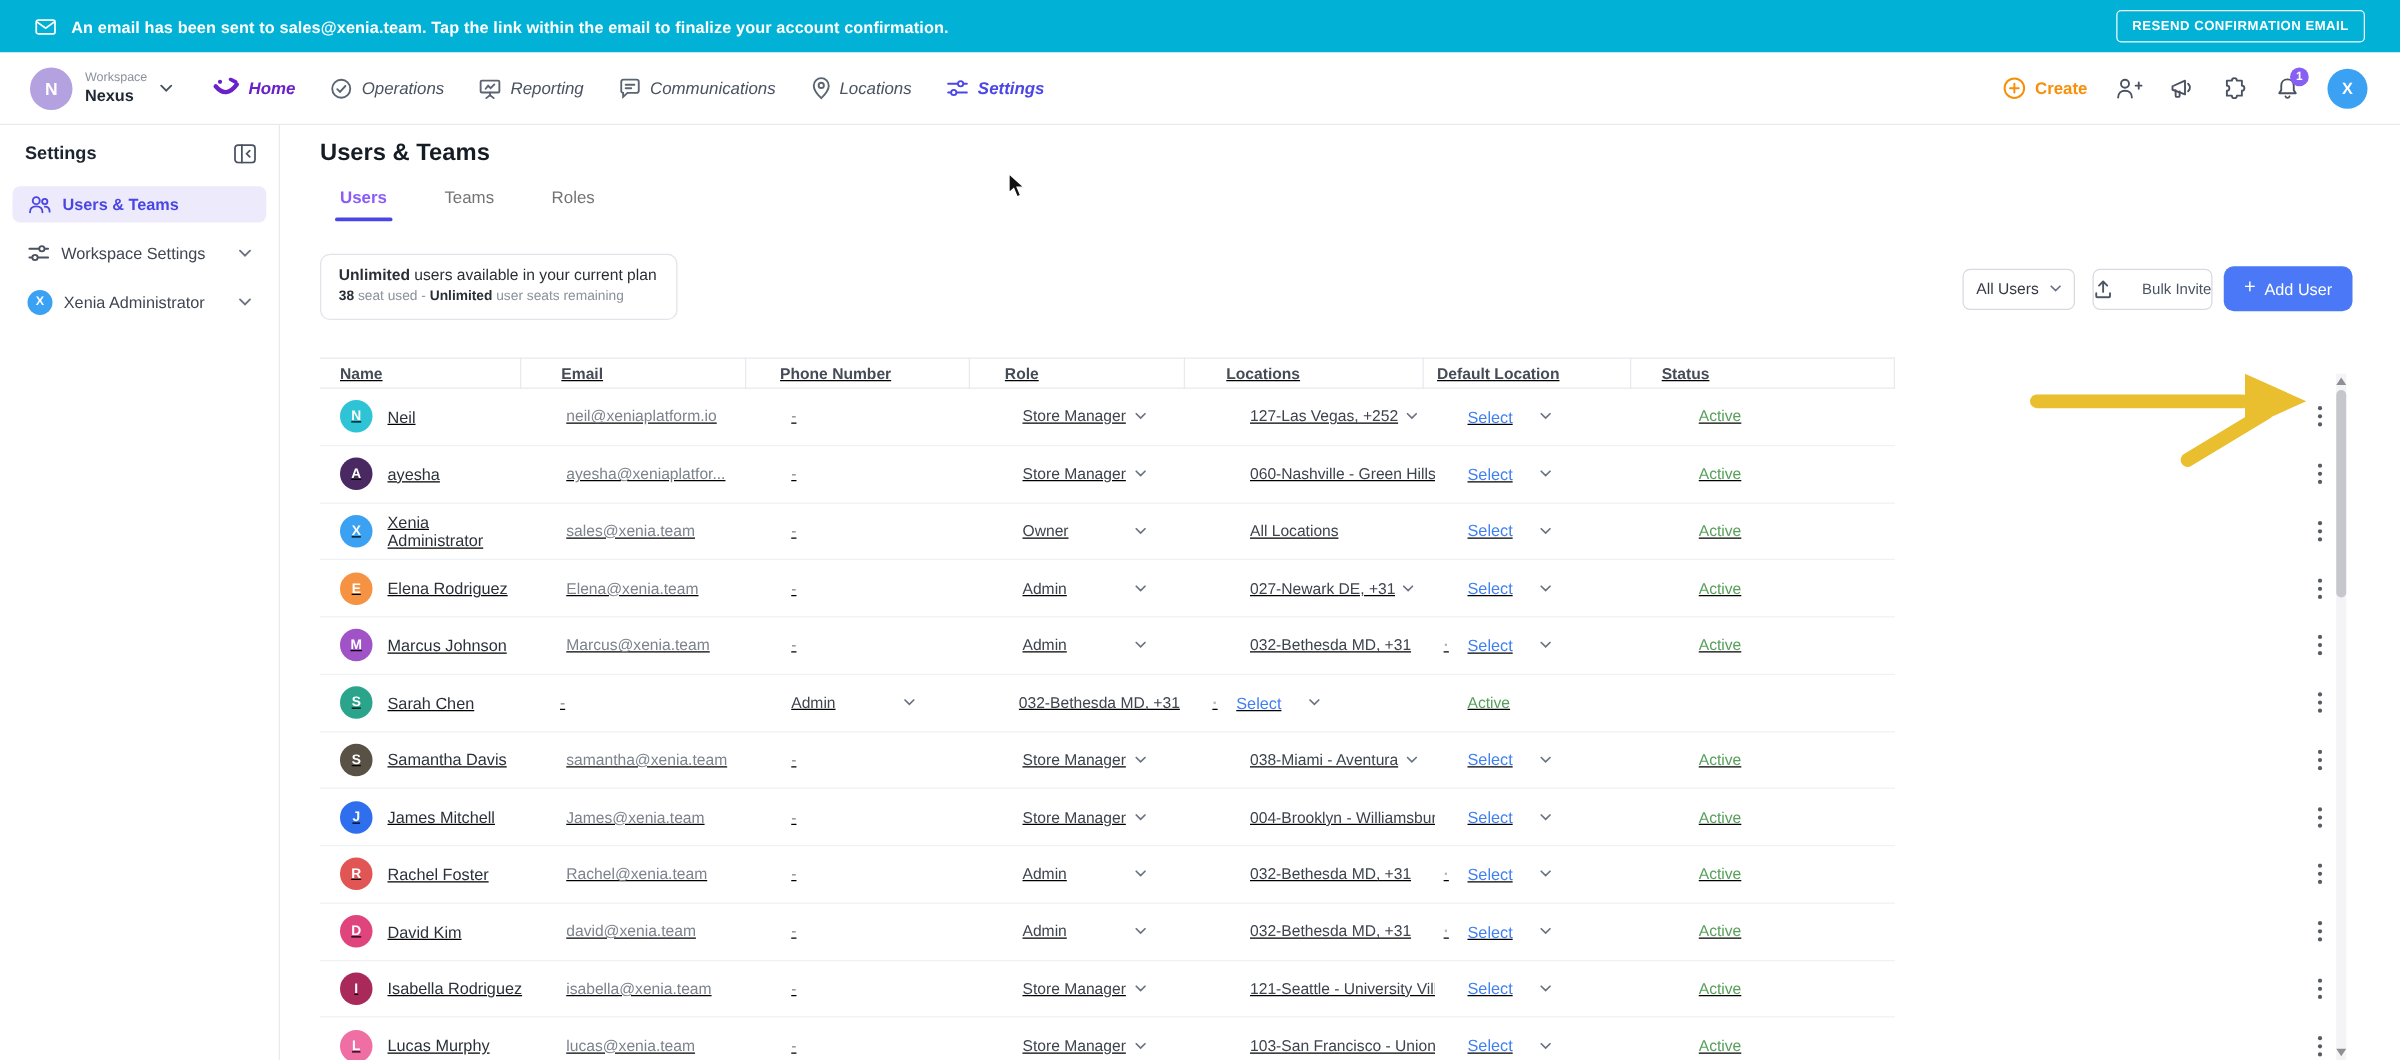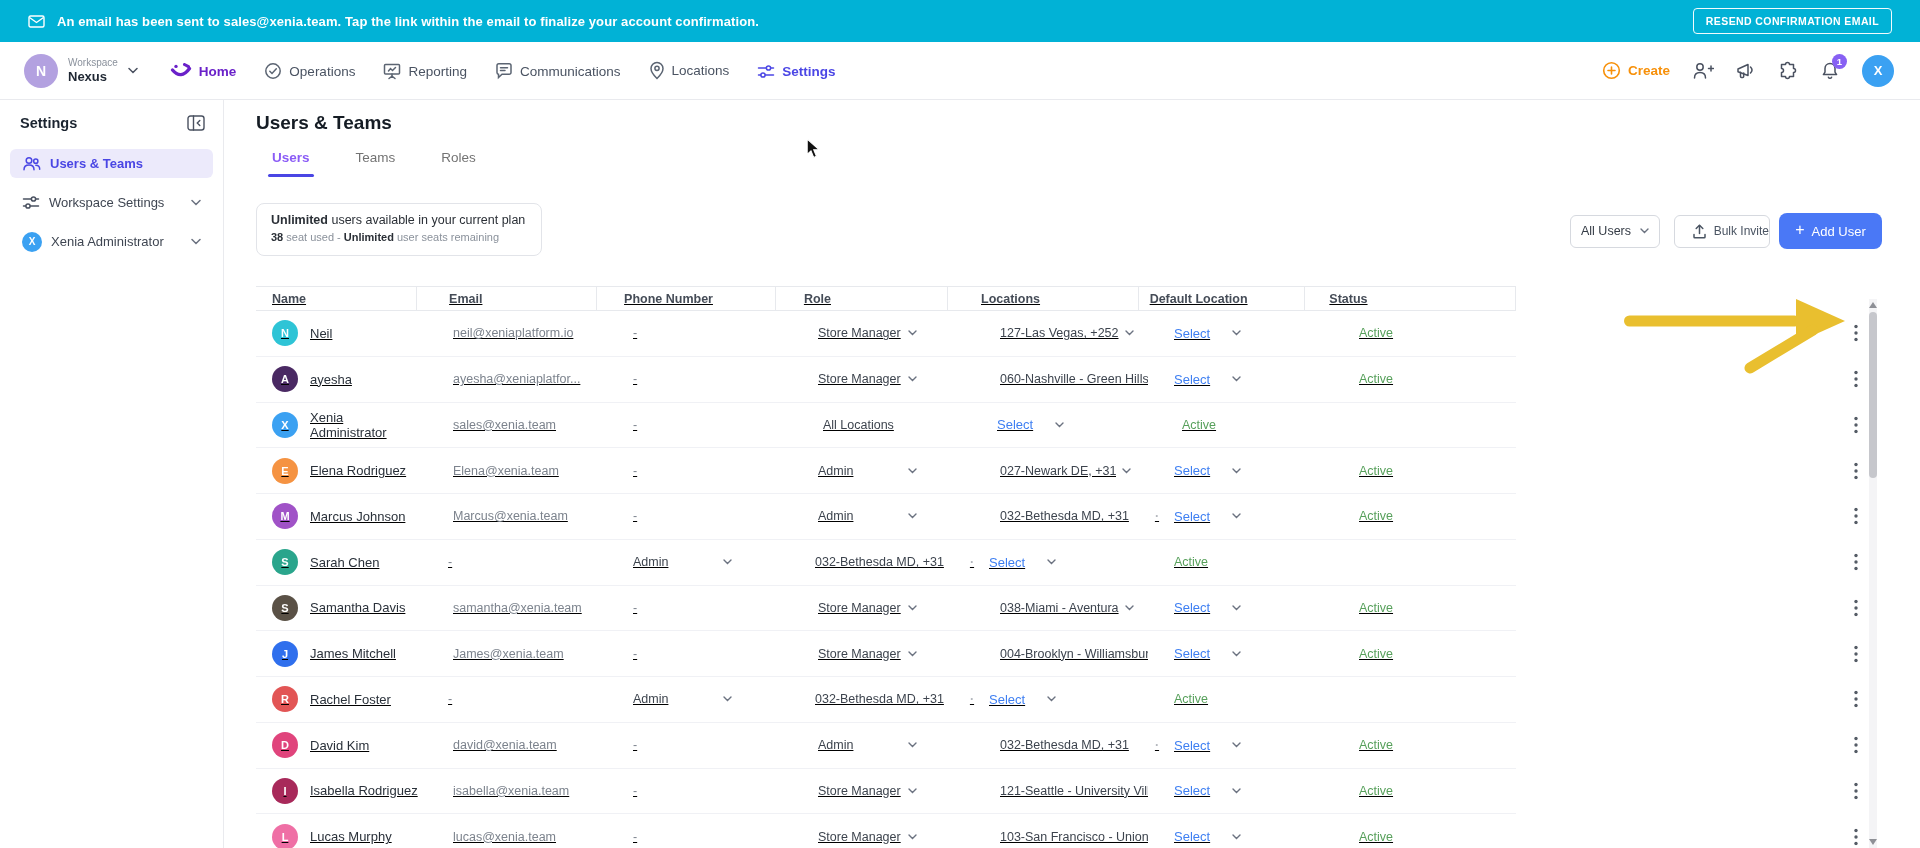--- a/index.html
+++ b/index.html
@@ -11,21 +11,21 @@
   .banner { position:absolute; left:0; top:0; width:1920px; height:42px; background:#01b2d6; display:flex; align-items:center; padding:0 28px; color:#fff; }
   .banner-msg { font-size:13px; font-weight:700; margin-left:12px; letter-spacing:.1px; }
   .banner-btn { margin-left:auto; border:1px solid rgba(255,255,255,.95); border-radius:4px; padding:6px 12px; font-size:10.5px; font-weight:700; letter-spacing:.4px; color:#fff; background:transparent; cursor:pointer; font-family:inherit; }
 
   
   .topnav { position:absolute; left:0; top:42px; width:1920px; height:58px; background:#fff; border-bottom:1px solid #e9eaee; display:flex; align-items:center; padding:0 26px 0 24px; }
   .ws { display:flex; align-items:center; gap:10px; cursor:pointer; }
   .ws-avatar { width:34px; height:34px; border-radius:50%; background:#b3a1e0; color:#fff; font-size:14px; font-weight:700; display:flex; align-items:center; justify-content:center; }
   .ws-label { font-size:10px; color:#8a919c; }
   .ws-name { font-size:13px; font-weight:700; color:#1f2733; margin-top:1px; }
-  .navmenu { display:flex; align-items:flex-end; gap:28px; margin-left:32px; }
+  .navmenu { display:flex; align-items:center; gap:28px; margin-left:32px;font-style:italic; }
   .navitem { display:flex; align-items:center; gap:7px; font-size:13.5px; font-weight:500; color:#4a5362; cursor:pointer; }
   .navitem svg { display:block; }
   .navitem.home { color:#6a21c9; font-weight:700; }
   .navitem.selected { color:#4b46e5; font-weight:600; }
   .nav-right { margin-left:auto; display:flex; align-items:center; gap:22px; }
   .create { display:flex; align-items:center; gap:7px; color:#f79009; font-size:13.5px; font-weight:700; cursor:pointer; }
   .icon-btn { position:relative; display:flex; align-items:center; justify-content:center; cursor:pointer; color:#4a5160; }
   .bell-badge { position:absolute; top:-7px; right:-7px; min-width:15px; height:15px; border-radius:50%; background:#8760f3; color:#fff; font-size:9.5px; font-weight:700; display:flex; align-items:center; justify-content:center; }
   .user-avatar { width:32px; height:32px; border-radius:50%; background:#3ba1f2; color:#fff; font-size:13px; font-weight:700; display:flex; align-items:center; justify-content:center; cursor:pointer; }
 
@@ -50,21 +50,21 @@
   .plan-box { position:absolute; left:32px; top:103px; width:286px; height:53px; border:1px solid #e2e4e9; border-radius:8px; padding:9px 14px 0; }
   .plan-l1 { font-size:12.5px; color:#2a2f36; }
   .plan-l1 b, .plan-l2 b { font-weight:700; color:#2a2f36; }
   .plan-l2 { font-size:11px; color:#8a919b; margin-top:4px; }
 
   .toolbar { position:absolute; right:38px; top:113px; display:flex; align-items:center; }
   .searchbox { width:278px; height:33px; background:#f4f4f6; border-radius:6px; display:flex; align-items:center; padding:0 12px; gap:9px; margin-right:25px; color:#9aa0aa; }
   .searchbox input { border:none; outline:none; background:transparent; font-family:inherit; font-size:13px; color:#333; width:100%; }
   .searchbox input::placeholder { color:#9aa0aa; }
   .filter { width:90px; height:33px; border:1px solid #d6d9df; border-radius:6px; display:flex; align-items:center; justify-content:space-between; padding:0 10px; font-size:12.5px; color:#343b45; margin-right:14px; cursor:pointer; background:#fff; }
-  .bulk { width:96px; height:33px; border:1px solid #d6d9df; border-radius:6px; display:flex; align-items:center; justify-content:flex-end; gap:7px; font-size:12px; color:#4b5563; margin-right:9px; cursor:pointer; background:#fff; }
+  .bulk { width:96px; height:33px; border:1px solid #d6d9df; border-radius:6px; display:flex; align-items:center; justify-content:space-between; gap:7px; font-size:12px; color:#4b5563; margin-right:9px; cursor:pointer; background:#fff; }
   .adduser { width:103px; height:36px; background:#4a78f6; border:none; border-radius:8px; color:#fff; font-size:13px; font-weight:500; display:flex; align-items:center; justify-content:center; gap:7px; cursor:pointer; font-family:inherit; }
   .adduser .plus { font-size:16px; font-weight:400; line-height:1; margin-top:-2px; }
 
   
   .tablewrap { position:absolute; left:32px; top:186px; width:1664px;text-decoration:underline; }
   .thead { display:flex; width:1260px; height:25px; border-top:1px solid #e7e9ed; border-bottom:1px solid #e7e9ed; align-items:center; }
   .th { font-size:12.5px; font-weight:700; color:#454c57; height:25px; display:flex; align-items:center; border-left:1px solid #e7e9ed; }
   .th:first-child { border-left:none; }
   .th:last-child { border-right:1px solid #e7e9ed; }
   .th0 { width:165px; padding-left:16px; }
@@ -372,20 +372,26 @@
               </svg>
             </div>
           </div>
           <div class="trow">
             <div class="td td-name">
               <span class="avatar" style="background:#3ba1f2">X</span>
               <span>Xenia Administrator</span>
             </div>
             <div class="td td-email">sales@xenia.team</div>
             <div class="td td-phone">-</div>
+            <div class="td td-role">
+              <span>Owner</span>
+              <svg class="chev" width="9" height="6" viewBox="0 0 9 6" fill="none" stroke="#6b7280" stroke-width="1.4" stroke-linecap="round">
+                <path d="M1 1 L4.5 4.5 L8 1"></path>
+              </svg>
+            </div>
             <div class="td td-loc">
               <span class="loc-text">All Locations</span>
             </div>
             <div class="td td-def">
               <span class="sel">Select</span>
               <svg class="chev" width="9" height="6" viewBox="0 0 9 6" fill="none" stroke="#6b7280" stroke-width="1.4" stroke-linecap="round">
                 <path d="M1 1 L4.5 4.5 L8 1"></path>
               </svg>
             </div>
             <div class="td td-status">Active</div>
@@ -557,20 +563,21 @@
                 <circle cx="2" cy="8.5" r="1.7"></circle>
                 <circle cx="2" cy="15" r="1.7"></circle>
               </svg>
             </div>
           </div>
           <div class="trow">
             <div class="td td-name">
               <span class="avatar" style="background:#e25555">R</span>
               <span>Rachel Foster</span>
             </div>
+            <div class="td td-email">Rachel@xenia.team</div>
             <div class="td td-phone">-</div>
             <div class="td td-role">
               <span>Admin</span>
               <svg class="chev" width="9" height="6" viewBox="0 0 9 6" fill="none" stroke="#6b7280" stroke-width="1.4" stroke-linecap="round">
                 <path d="M1 1 L4.5 4.5 L8 1"></path>
               </svg>
             </div>
             <div class="td td-loc">
               <span class="loc-text">032-Bethesda MD, +31</span>
               <span class="locdot">·</span>

